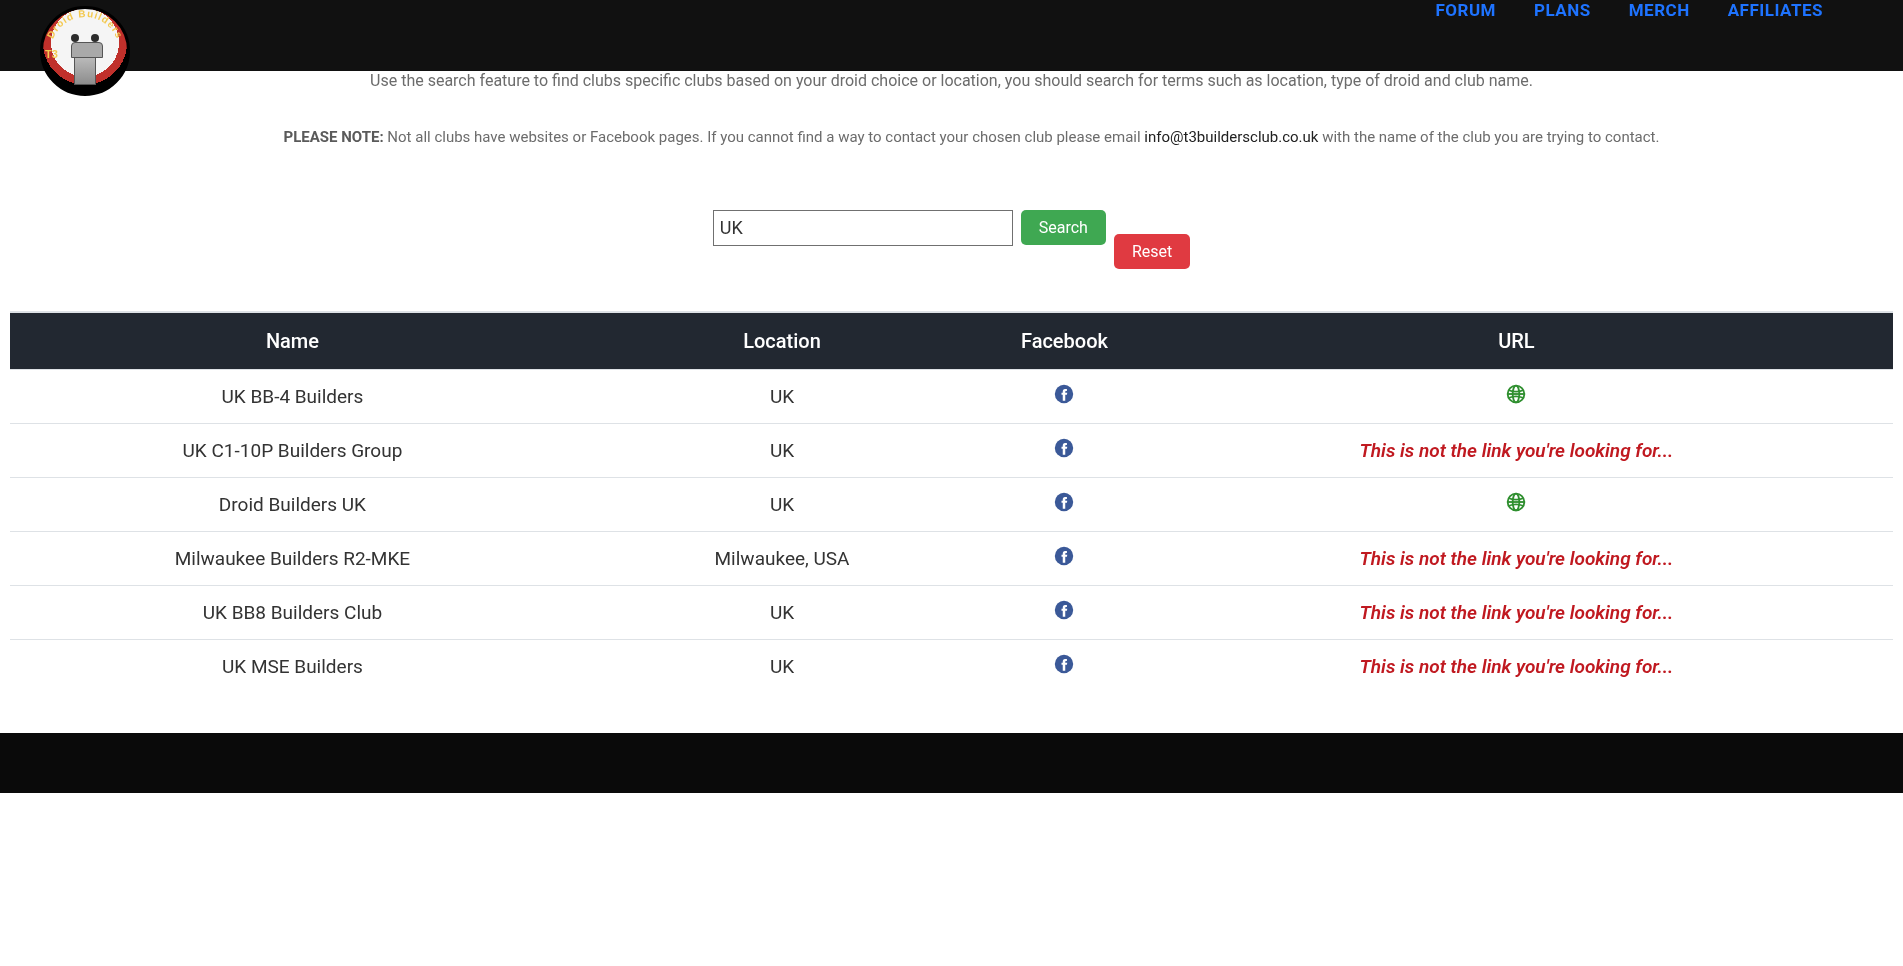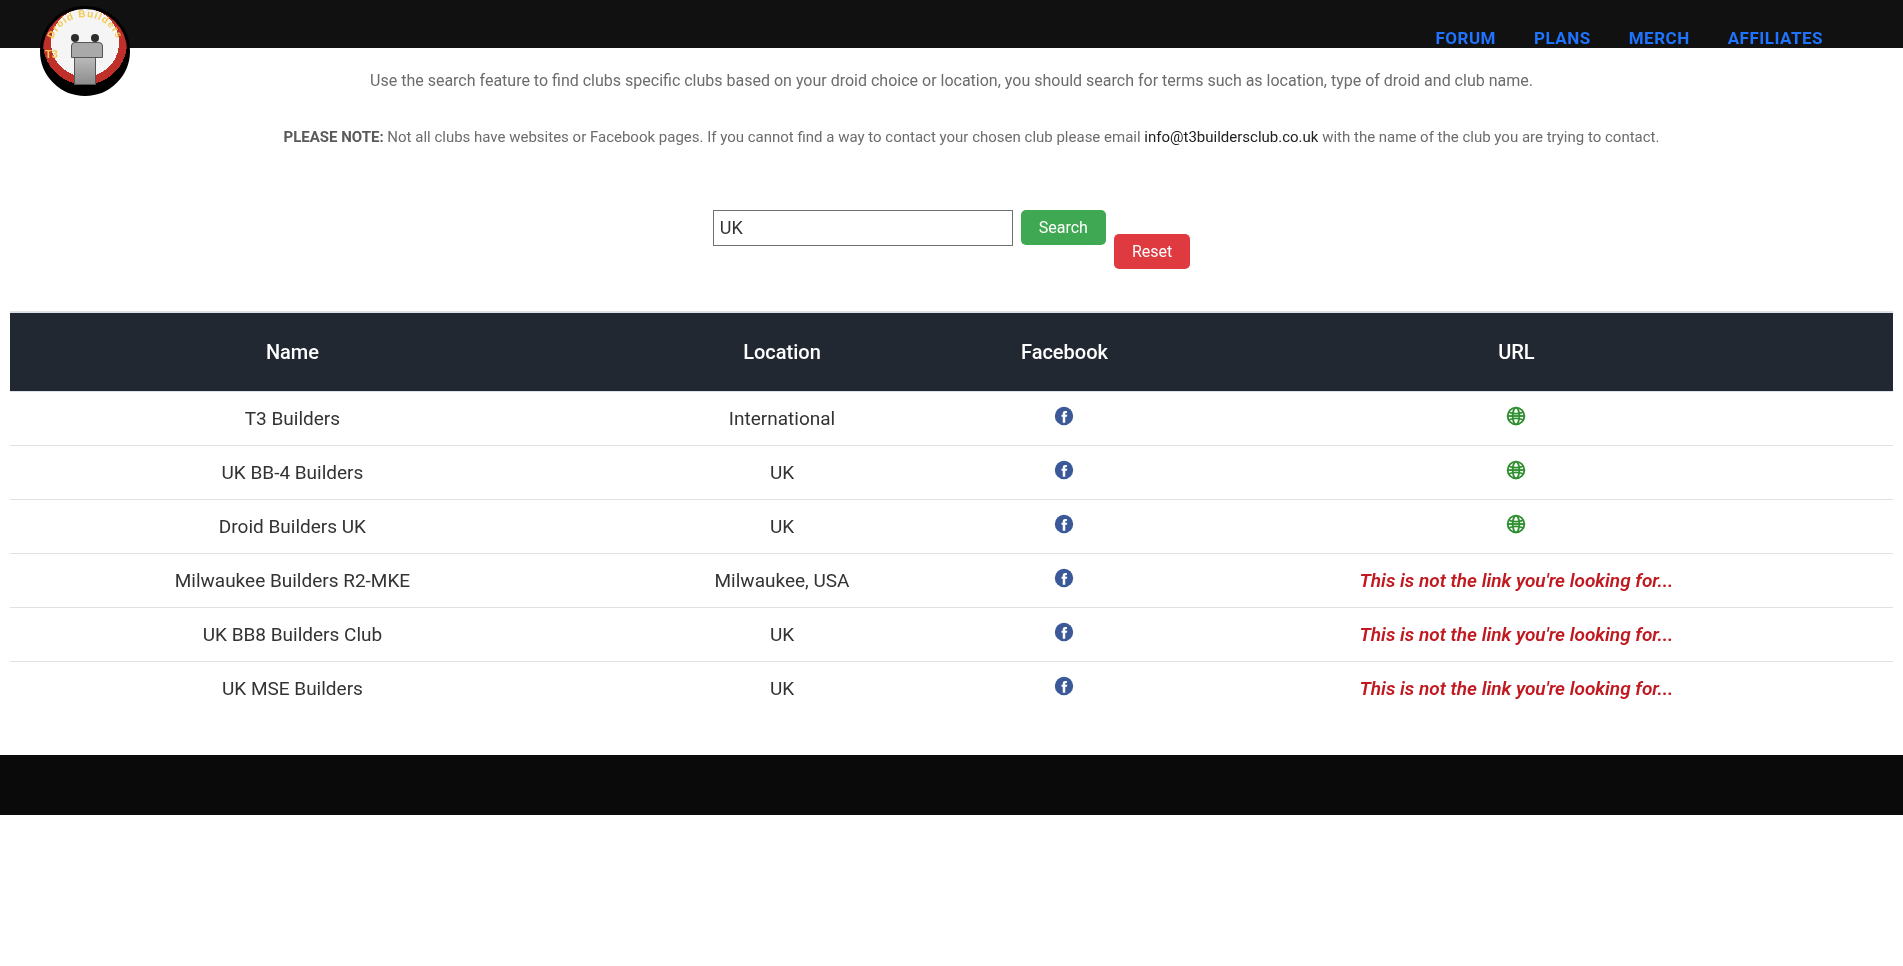--- a/index.html
+++ b/index.html
@@ -7,26 +7,26 @@
     font-family: "Segoe UI", Roboto, "Helvetica Neue", Arial, sans-serif;
     background: #ffffff;
     color: #212529;
     font-size: 16px;
   }
 
   
   .topbar {
     position: fixed;
     top: 0; left: 0; right: 0;
-    height: 48px;
+    height: 71px;
     background: #111111;
     z-index: 100;
     display: flex;
     justify-content: flex-end;
-    align-items: flex-end;
+    align-items: flex-start;
     padding: 0 80px 0 0;
   }
   .nav-links {
     display: flex;
     gap: 38px;
   }
   .nav-link {
     color: #1e73ff;
     font-weight: 700;
     letter-spacing: 0.5px;
@@ -156,21 +156,21 @@
   }
   table {
     width: 100%;
     border-collapse: collapse;
   }
   thead th {
     background: #222831;
     color: #fff;
     font-weight: 500;
     font-size: 20px;
-    padding: 27px 10px;
+    padding: 16px 10px;
     border-top: 2px solid #dee2e6;
   }
   tbody td {
     text-align: center;
     padding: 14px 10px;
     font-size: 19px;
     color: #333;
     border-top: 1px solid #dee2e6;
   }
   .col-name { width: 30%; }
@@ -255,46 +255,42 @@
         <tr>
           <th class="col-name">Name</th>
           <th class="col-loc">Location</th>
           <th class="col-fb">Facebook</th>
           <th class="col-url">URL</th>
         </tr>
       </thead>
       <tbody id="table-body">
 
           <tr>
-            <td>T3 Builders</td>
-            <td>International</td>
+            <td>UK BB-4 Builders</td>
+            <td>UK</td>
             <td><a class="icon-fb">
                 <svg>
                   <use href="#fb-ico"></use>
                 </svg>
               </a></td>
             <td><a class="icon-globe">
                 <svg>
                   <use href="#globe-ico"></use>
                 </svg>
               </a></td>
           </tr>
           <tr>
-            <td>UK BB-4 Builders</td>
-            <td>UK</td>
-            <td><a class="icon-fb">
-                <svg>
-                  <use href="#fb-ico"></use>
-                </svg>
-              </a></td>
-            <td><a class="icon-globe">
-                <svg>
-                  <use href="#globe-ico"></use>
-                </svg>
-              </a></td>
+            <td>UK C1-10P Builders Group</td>
+            <td>UK</td>
+            <td><a class="icon-fb">
+                <svg>
+                  <use href="#fb-ico"></use>
+                </svg>
+              </a></td>
+            <td><span class="no-link">This is not the link you're looking for...</span></td>
           </tr>
           <tr>
             <td>Droid Builders UK</td>
             <td>UK</td>
             <td><a class="icon-fb">
                 <svg>
                   <use href="#fb-ico"></use>
                 </svg>
               </a></td>
             <td><a class="icon-globe">

